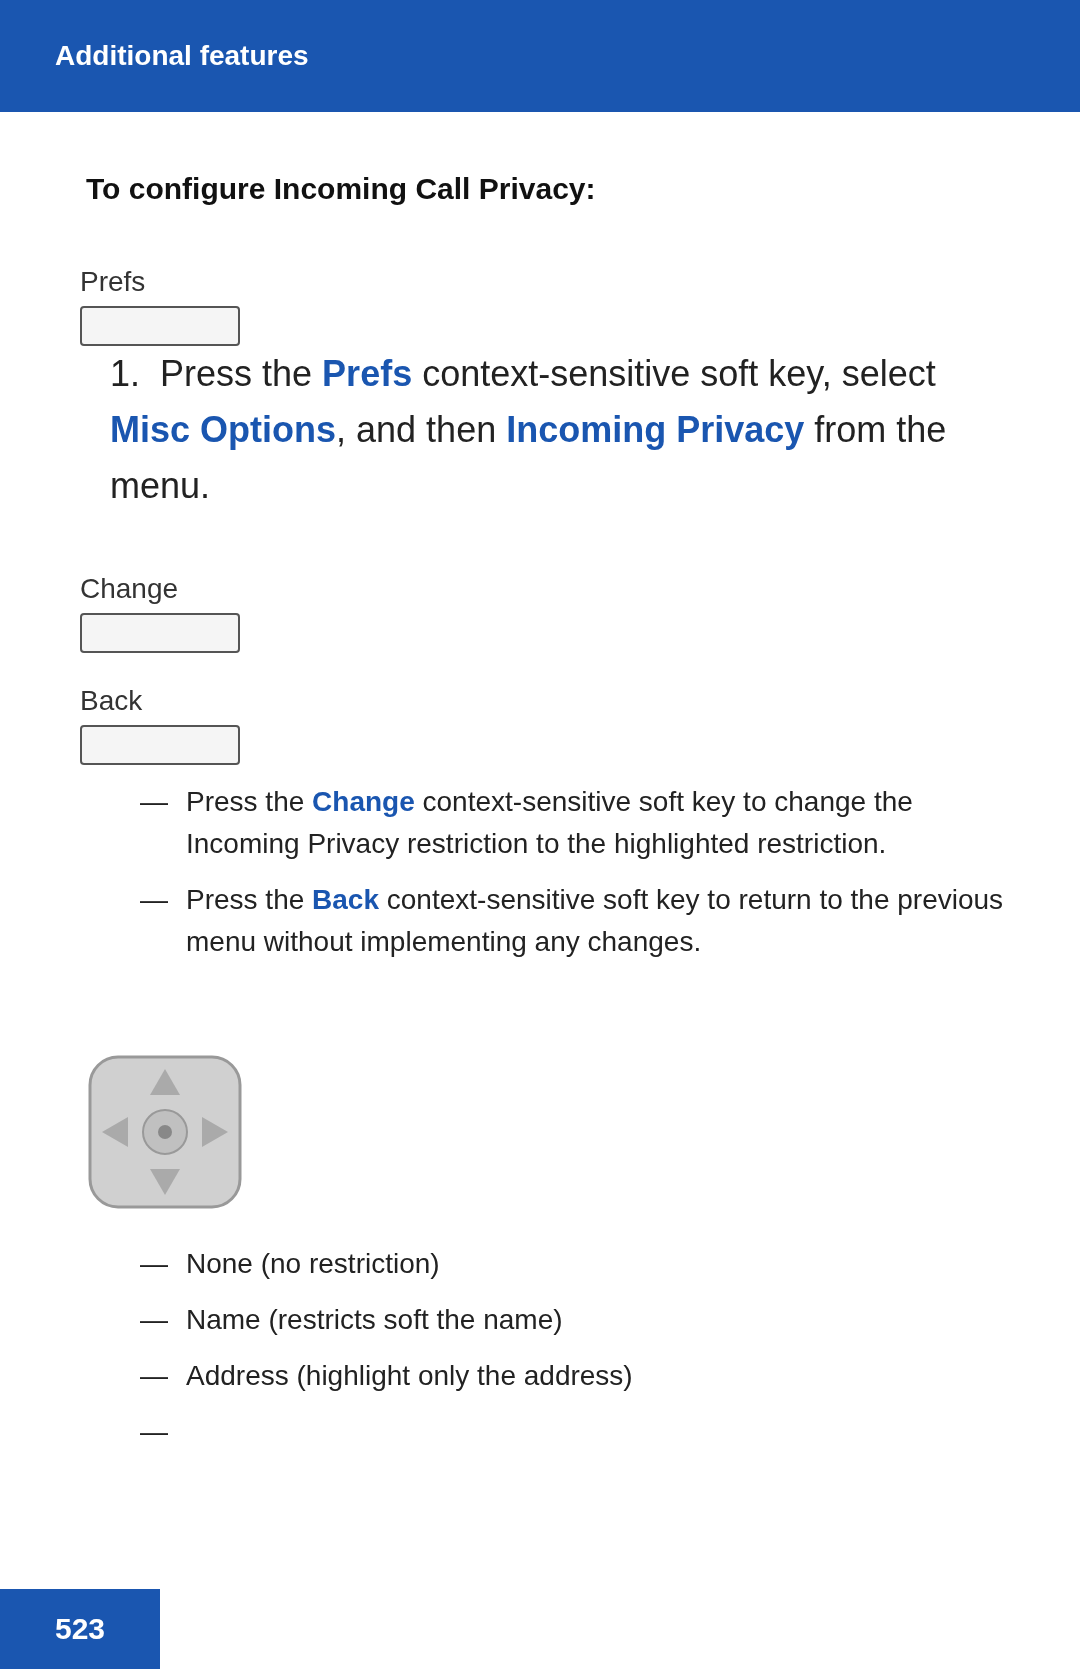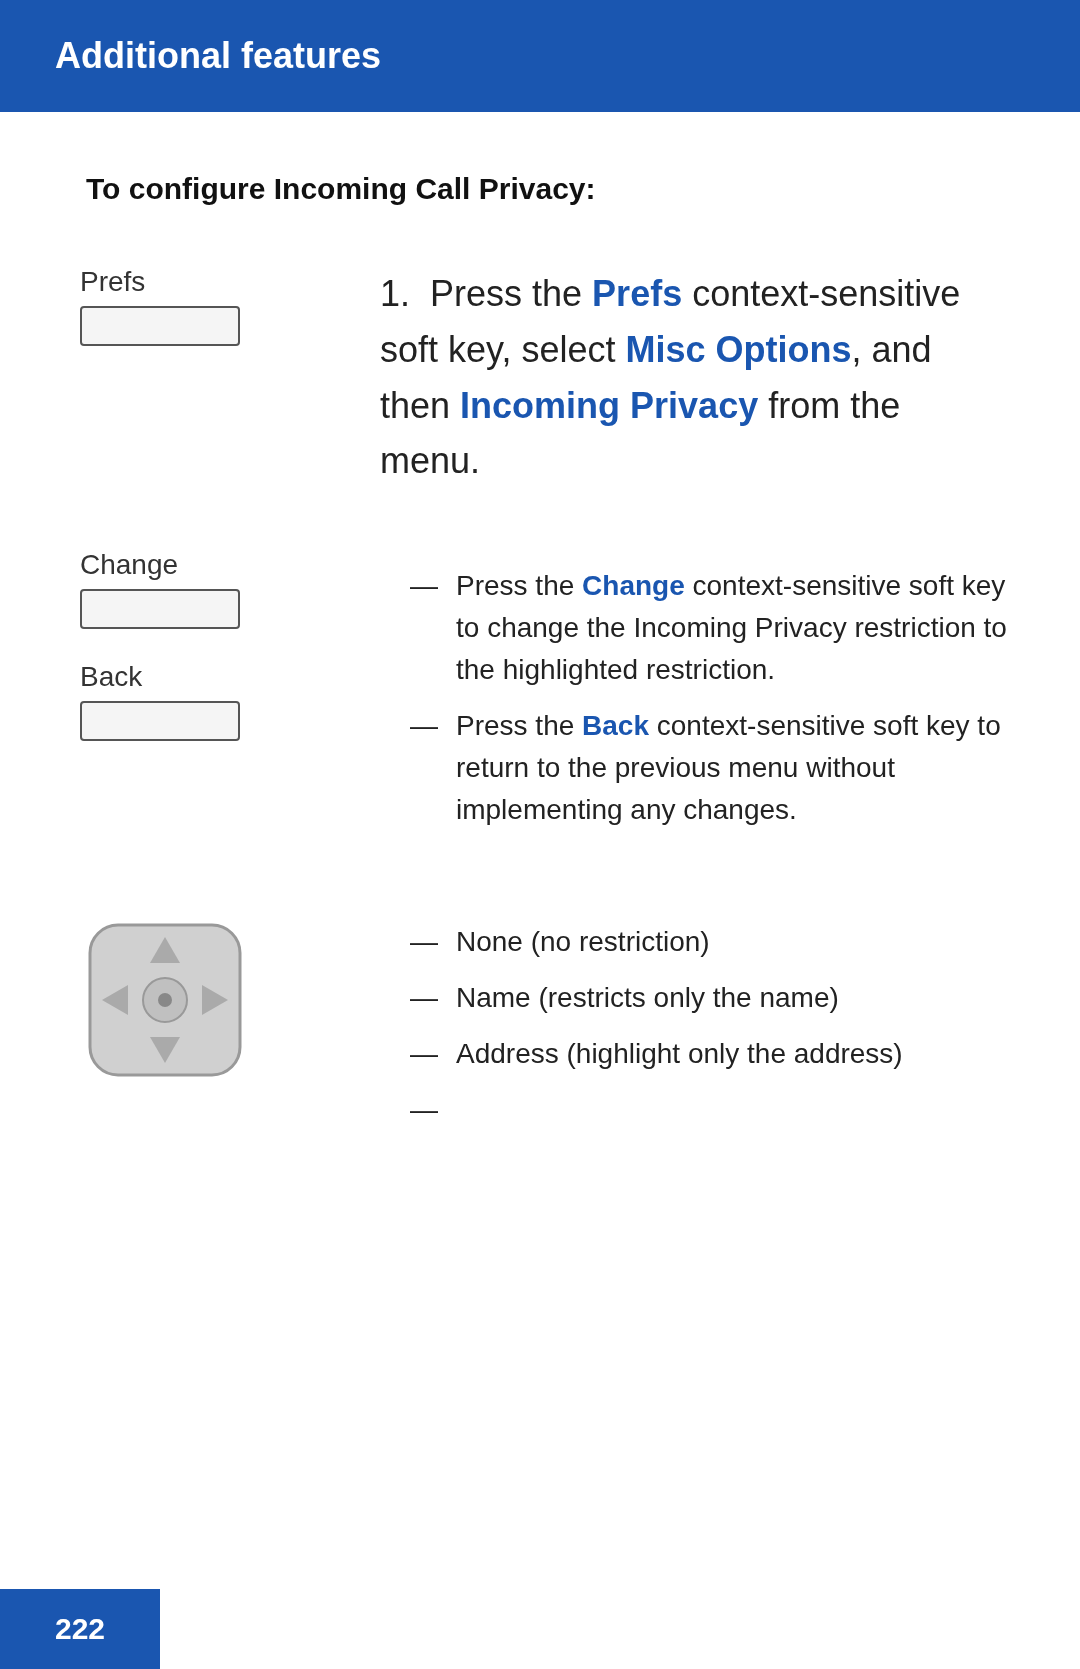--- a/index.html
+++ b/index.html
@@ -20,21 +20,21 @@
       width: 100%;
       height: 112px;
       display: flex;
       align-items: center;
       padding-left: 55px;
     }
 
     .header-bar .header-title {
       color: #ffffff;
       font-weight: bold;
-      font-size: 36px;
+      font-size: 28px;
     }
 
     
     .main-content {
       padding: 60px 70px 80px 70px;
     }
 
     .page-heading {
       font-weight: bold;
       font-size: 30px;
@@ -46,21 +46,21 @@
     
     .steps-container {
       display: flex;
       flex-direction: column;
       gap: 0;
     }
 
     
     .step-row {
       display: flex;
-      flex-direction: row;
+      flex-direction: column;
       margin-bottom: 60px;
     }
 
     .step-left {
       width: 270px;
       flex-shrink: 0;
       display: flex;
       flex-direction: column;
       align-items: flex-start;
       padding-top: 0px;
@@ -224,31 +224,31 @@
         </div>
       </div>
       <div class="step-right">
         <div class="sub-bullets">
           <div class="sub-bullet">
             <span class="dash">—</span>
             <span>None (no restriction)</span>
           </div>
           <div class="sub-bullet">
             <span class="dash">—</span>
-            <span>Name (restricts only the name)</span>
+            <span>Name (restricts soft the name)</span>
           </div>
           <div class="sub-bullet">
             <span class="dash">—</span>
             <span>Address (highlight only the address)</span>
           </div>
           <div class="sub-bullet">
             <span class="dash">—</span>
           </div>
         </div>
       </div>
     </div>
 
   </div>
 </div>
 
 <div class="footer-bar">
-  <span class="footer-page-num">222</span>
+  <span class="footer-page-num">523</span>
 </div>
 
 </body></html>

